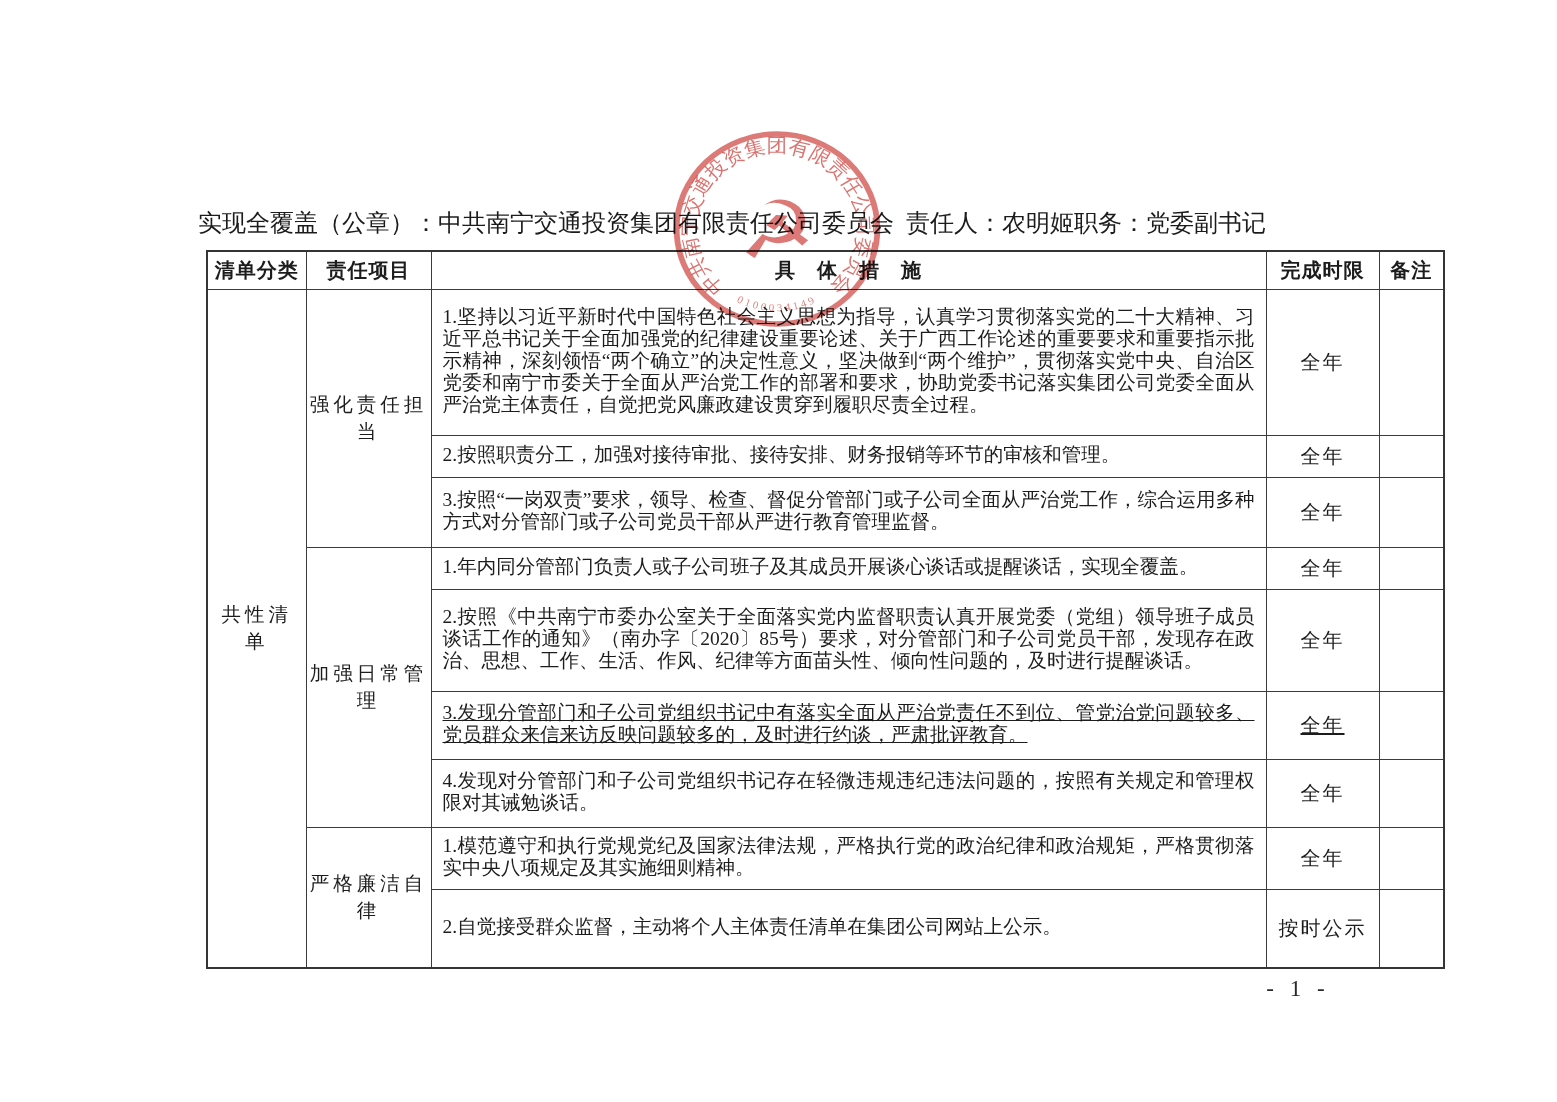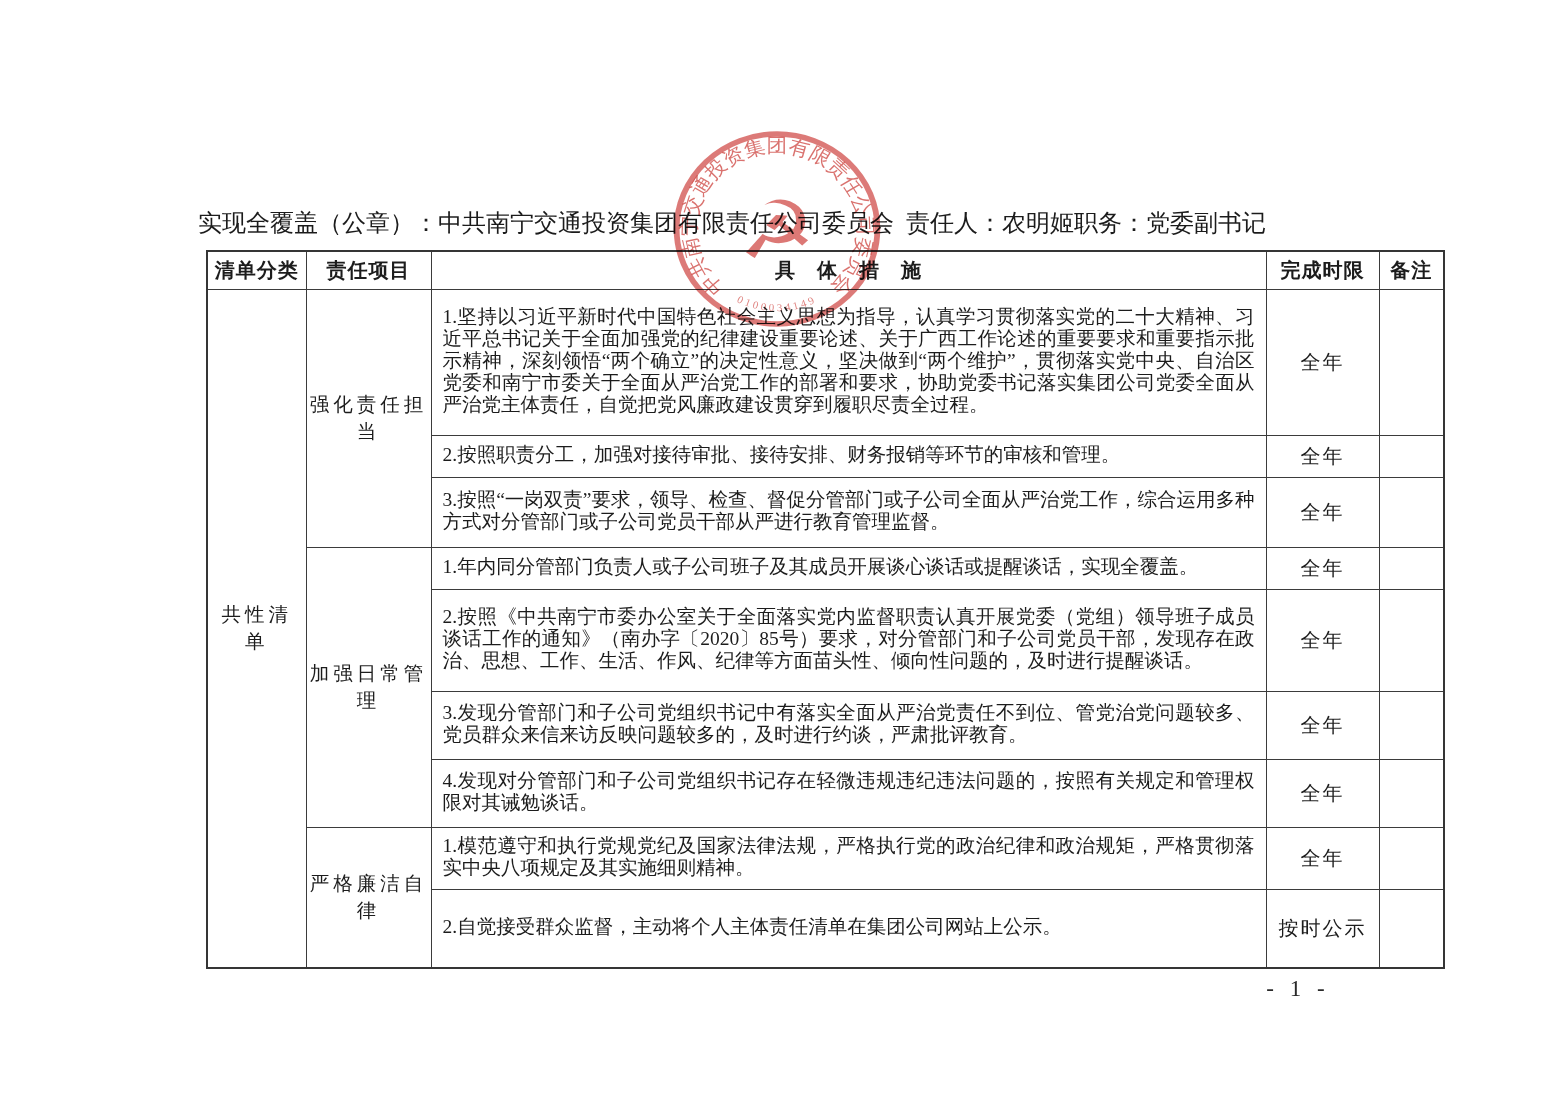--- a/index.html
+++ b/index.html
@@ -46,21 +46,21 @@
   }
   td.deadline-cell { text-align:center; letter-spacing:2px; font-size:20px; }
   td.remark-cell  { text-align:center; }
 
   tr.row-head { height:38px; }
   tr.row-1 { height:146px; }
   tr.row-2 { height:42px;margin-left:32px; }
   tr.row-3 { height:70px; }
   tr.row-4 { height:42px; }
   tr.row-5 { height:102px; }
-  tr.row-6 { height:68px; }
+  tr.row-6 { height:68px;text-decoration:underline; }
   tr.row-7 { height:68px;margin-top:23px; }
   tr.row-8 { height:62px; }
   tr.row-9 { height:79px; }
 
   .page-number {
     position:absolute; top:976px; left:1228px; width:140px;
     text-align:center; font-size:23px; letter-spacing:5px; color:#2a2a2a;
     white-space:nowrap;
   }
 

